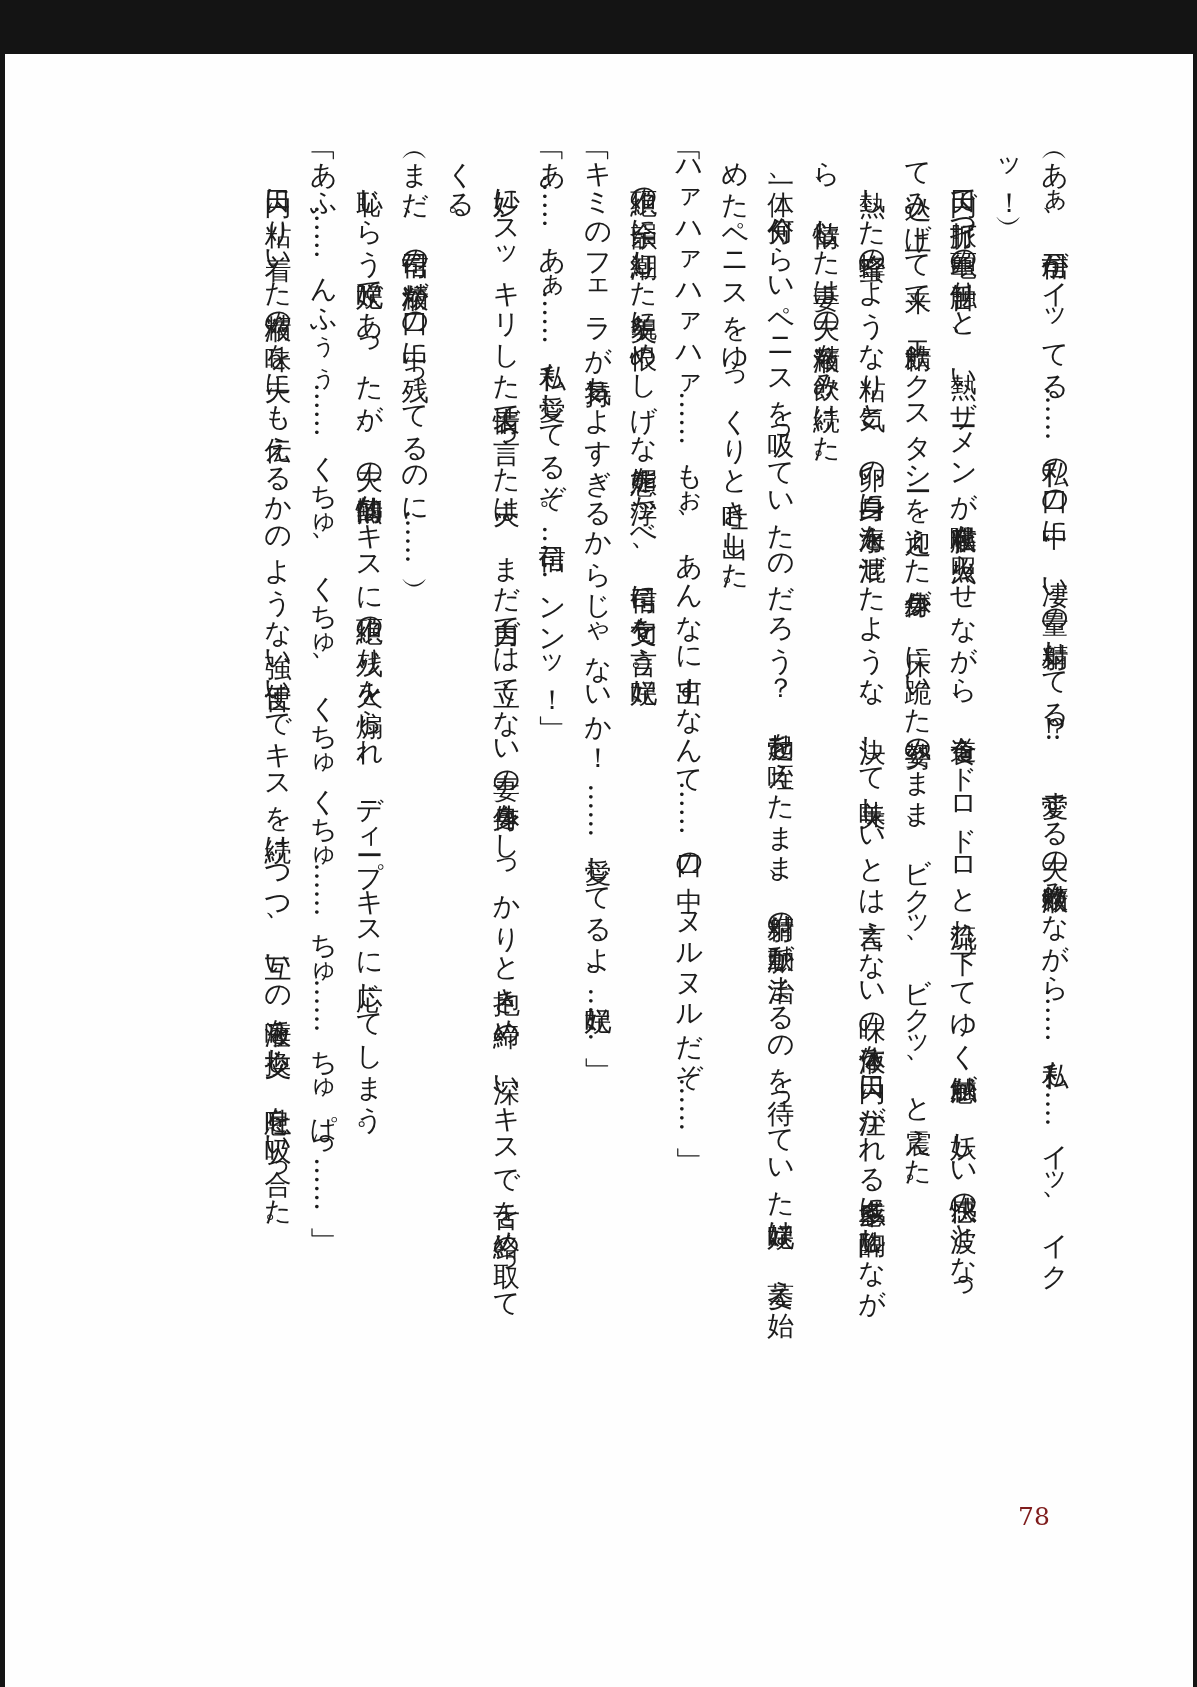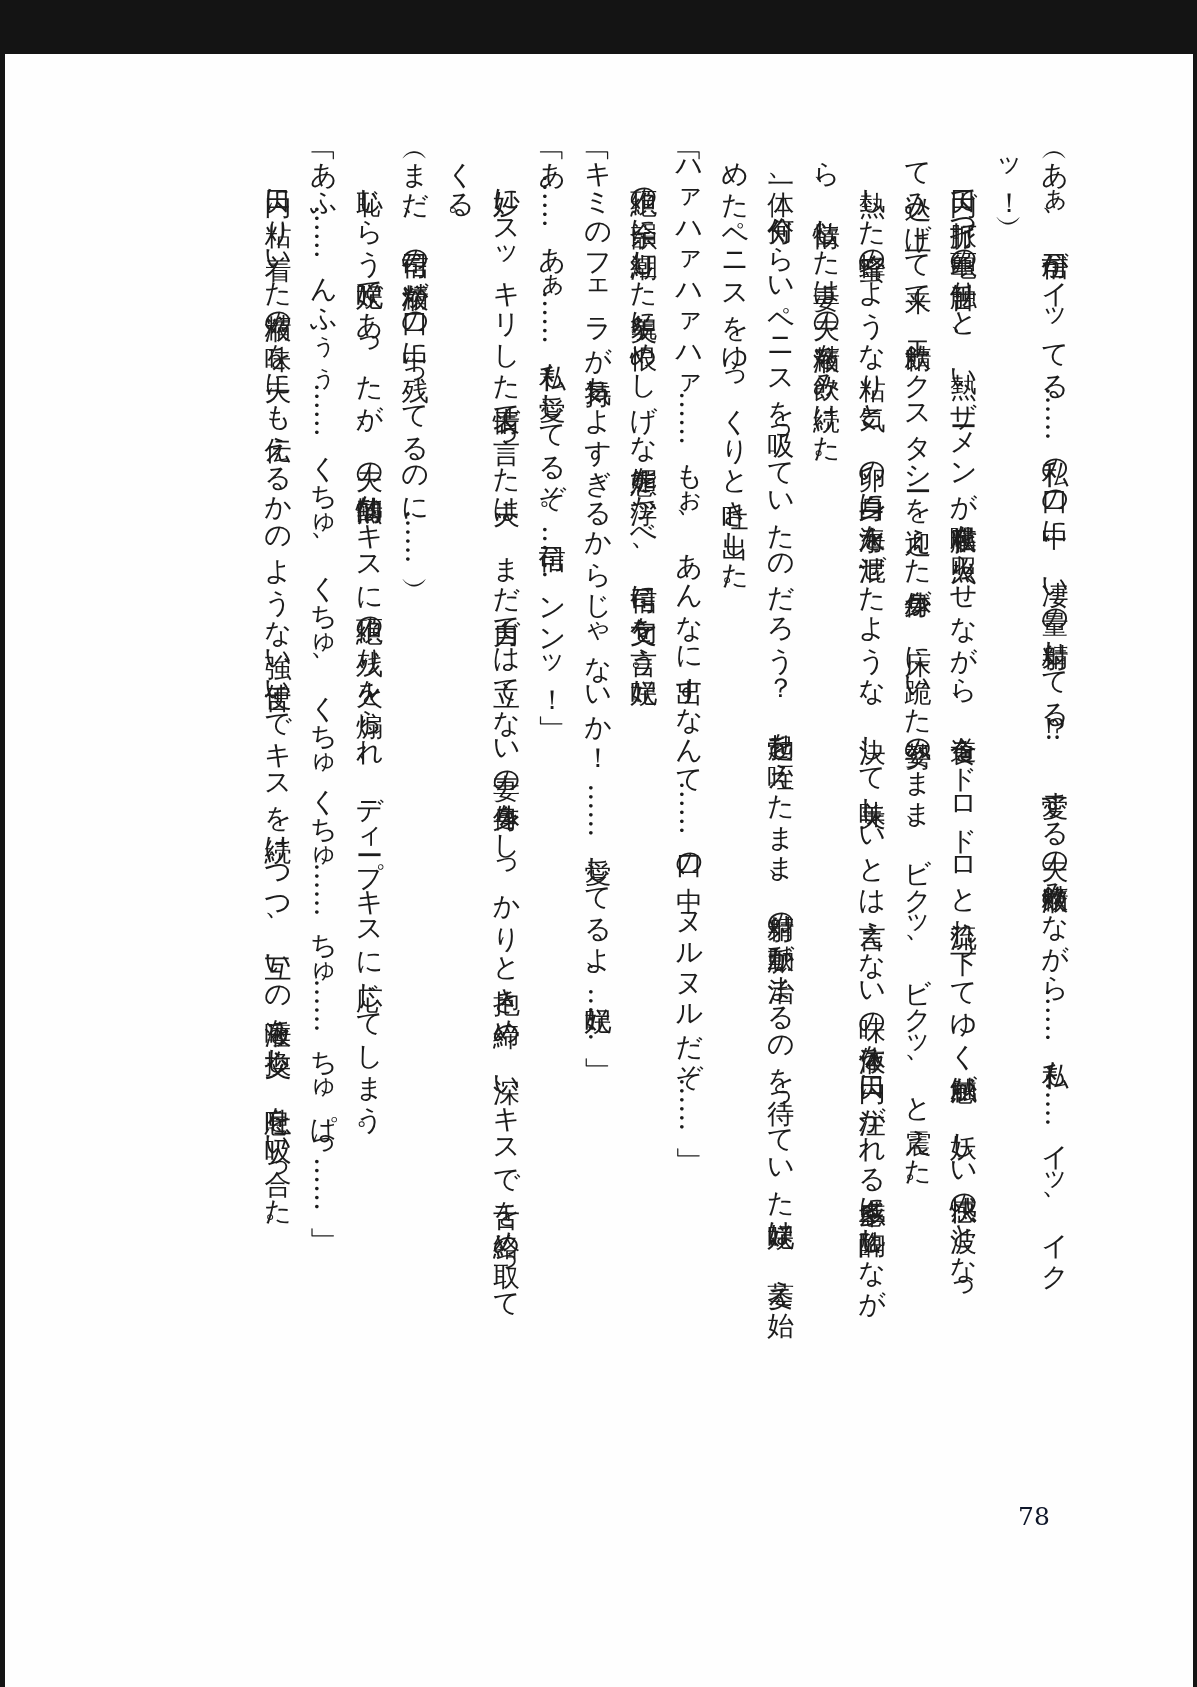--- a/index.html
+++ b/index.html
@@ -55,21 +55,21 @@
   }
   .para.indent {
     text-indent: 1em;
   }
   .page-number {
     position: absolute;
     top: 1448px;          
     left: 1013px;
     font-family: "DejaVu Serif", "Liberation Serif", serif;
     font-size: 25px;
-    color: #0f172a;
+    color: #7f1d1d;
     writing-mode: horizontal-tb;
   }
 </style>
 </head>
 <body>
 
 <div class="top-bar"></div>
 <div class="edge edge-left"></div>
 <div class="edge edge-right"></div>
 

